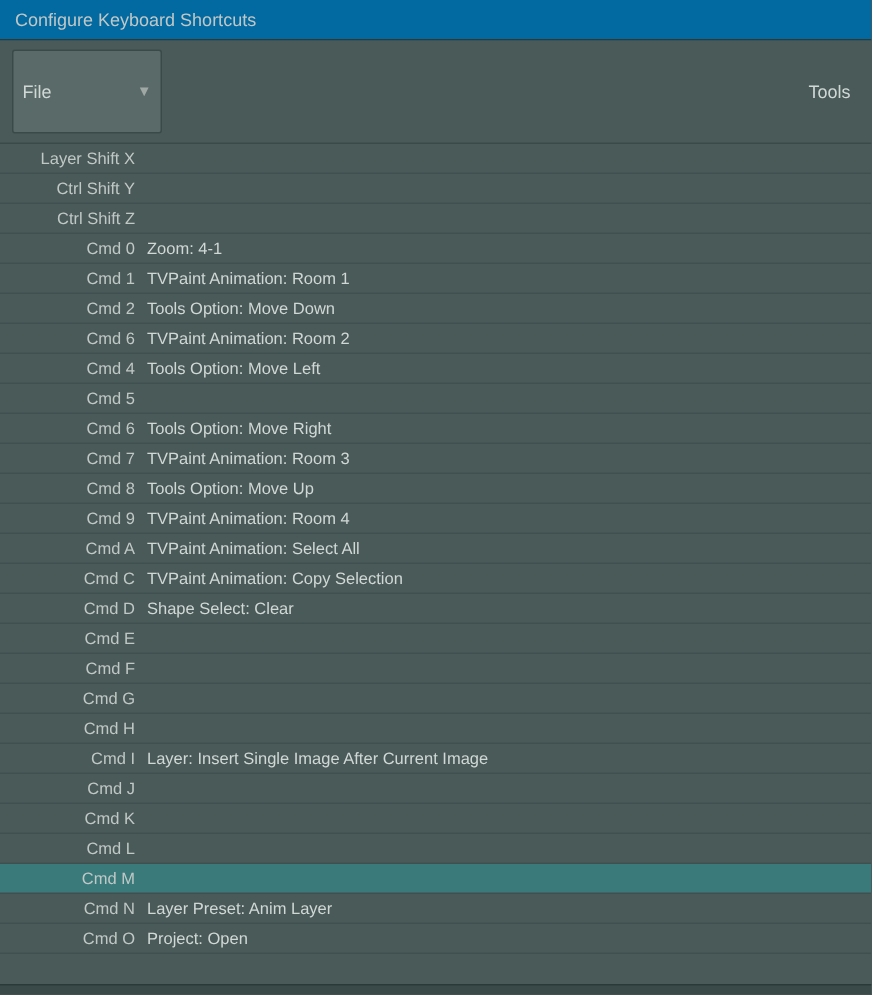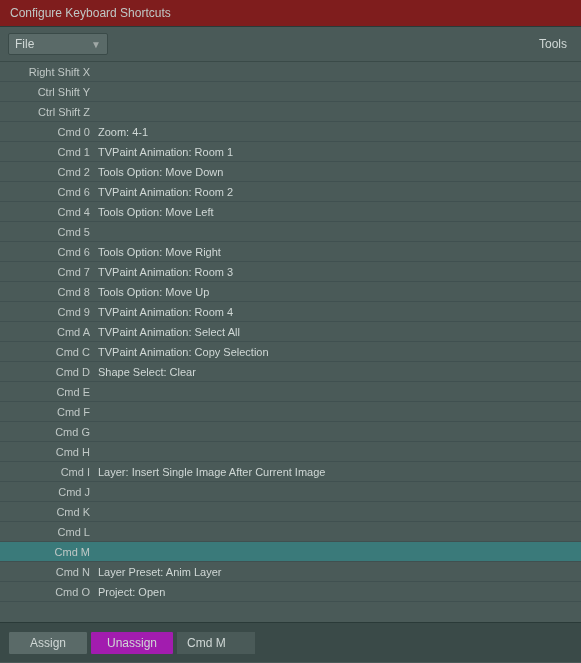--- a/index.html
+++ b/index.html
@@ -7,21 +7,21 @@
       width: 581px;
       height: 663px;
       background: #4a5a58;
       font-family: Arial, sans-serif;
       font-size: 12px;
       color: #d0d8d6;
       overflow: hidden;
     }
 
     .title-bar {
-      background: #7f1d1d;
+      background: #0369a1;
       padding: 6px 10px;
       font-size: 12px;
       color: #c0c8c6;
       border-bottom: 1px solid #2a3a38;
     }
 
     .toolbar {
       display: flex;
       align-items: center;
       justify-content: space-between;
@@ -29,21 +29,21 @@
       padding: 6px 8px;
       border-bottom: 1px solid #3a4a48;
     }
 
     .file-dropdown {
       display: flex;
       align-items: center;
       background: #5a6a68;
       border: 1px solid #3a4a48;
       border-radius: 2px;
-      padding: 3px 6px;
+      padding: 20px 6px;
       cursor: pointer;
       min-width: 100px;
       justify-content: space-between;
     }
 
     .file-dropdown .arrow {
       font-size: 10px;
       color: #a0a8a6;
       margin-left: 8px;
     }
@@ -163,21 +163,21 @@
 <div class="toolbar">
   <div class="file-dropdown">
     <span>File</span>
     <span class="arrow">▼</span>
   </div>
   <button class="search-btn">Tools</button>
 </div>
 
 <div class="shortcuts-list" id="shortcuts-container">
 <div class="shortcut-row empty-row">
-      <div class="key-col">Right Shift X</div>
+      <div class="key-col">Layer Shift X</div>
       <div class="action-col"></div>
     </div>
     <div class="shortcut-row empty-row">
       <div class="key-col">Ctrl Shift Y</div>
       <div class="action-col"></div>
     </div>
     <div class="shortcut-row empty-row">
       <div class="key-col">Ctrl Shift Z</div>
       <div class="action-col"></div>
     </div>

